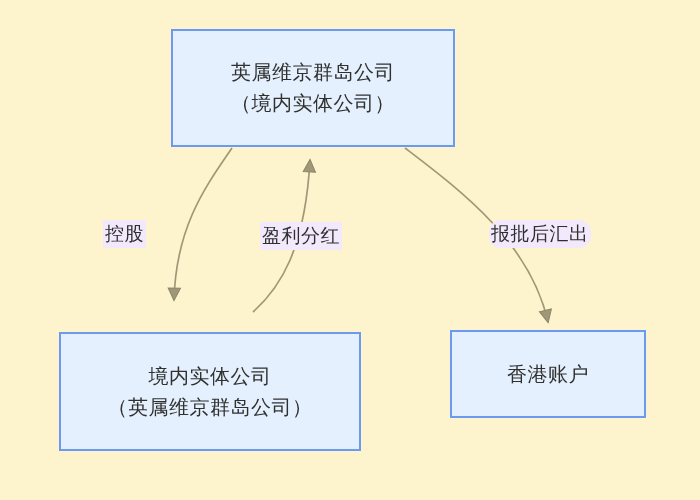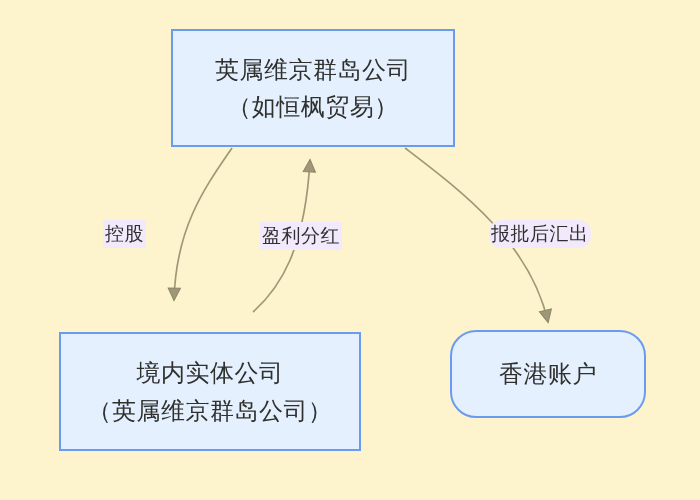--- a/index.html
+++ b/index.html
@@ -29,21 +29,21 @@
   .node {
     position: absolute;
     box-sizing: border-box;
     background: #e4f0fd;
     border: 2px solid #6b9bf0;
     display: flex;
     flex-direction: column;
     align-items: center;
     justify-content: center;
     color: #30302f;
-    font-size: 24px;
+    font-size: 20px;
     line-height: 1.55;
     letter-spacing: 0.5px;
     text-align: center;
   }
   .node .line2 {
     display: block;
   }
   #node-bvi {
     left: 171px;
     top: 29px;
@@ -55,21 +55,20 @@
     top: 314px;
     width: 302px;
     height: 119px;
     margin-top: 18px;
   }
   #node-hkaccount {
     left: 450px;
     top: 330px;
     width: 196px;
     height: 88px;
-    border-radius: 26px;
   }
   .edge-label {
     position: absolute;
     background: #f2eafc;
     color: #2f2f2f;
     font-size: 19px;
     line-height: 28px;
     letter-spacing: 0.5px;
     white-space: nowrap;
     padding: 0 2px;
@@ -103,21 +102,21 @@
 
     <path d="M232,148 C206,186 176,226 174,300" fill="none" stroke="#9f9878" stroke-width="1.7" marker-end="url(#arrowhead)"></path>
 
     <path d="M253,312 C280,288 305,250 310,160" fill="none" stroke="#9f9878" stroke-width="1.7" marker-end="url(#arrowhead)"></path>
 
     <path d="M405,148 C460,190 530,242 548,322" fill="none" stroke="#9f9878" stroke-width="1.7" marker-end="url(#arrowhead)"></path>
   </svg>
 
   <div class="node" id="node-bvi">
     <span class="line1">英属维京群岛公司</span>
-    <span class="line2">（如恒枫贸易）</span>
+    <span class="line2">（境内实体公司）</span>
   </div>
 
   <div class="node" id="node-domestic">
     <span class="line1">境内实体公司</span>
     <span class="line2">（英属维京群岛公司）</span>
   </div>
 
   <div class="node" id="node-hkaccount">
     <span class="line1">香港账户</span>
   </div>

